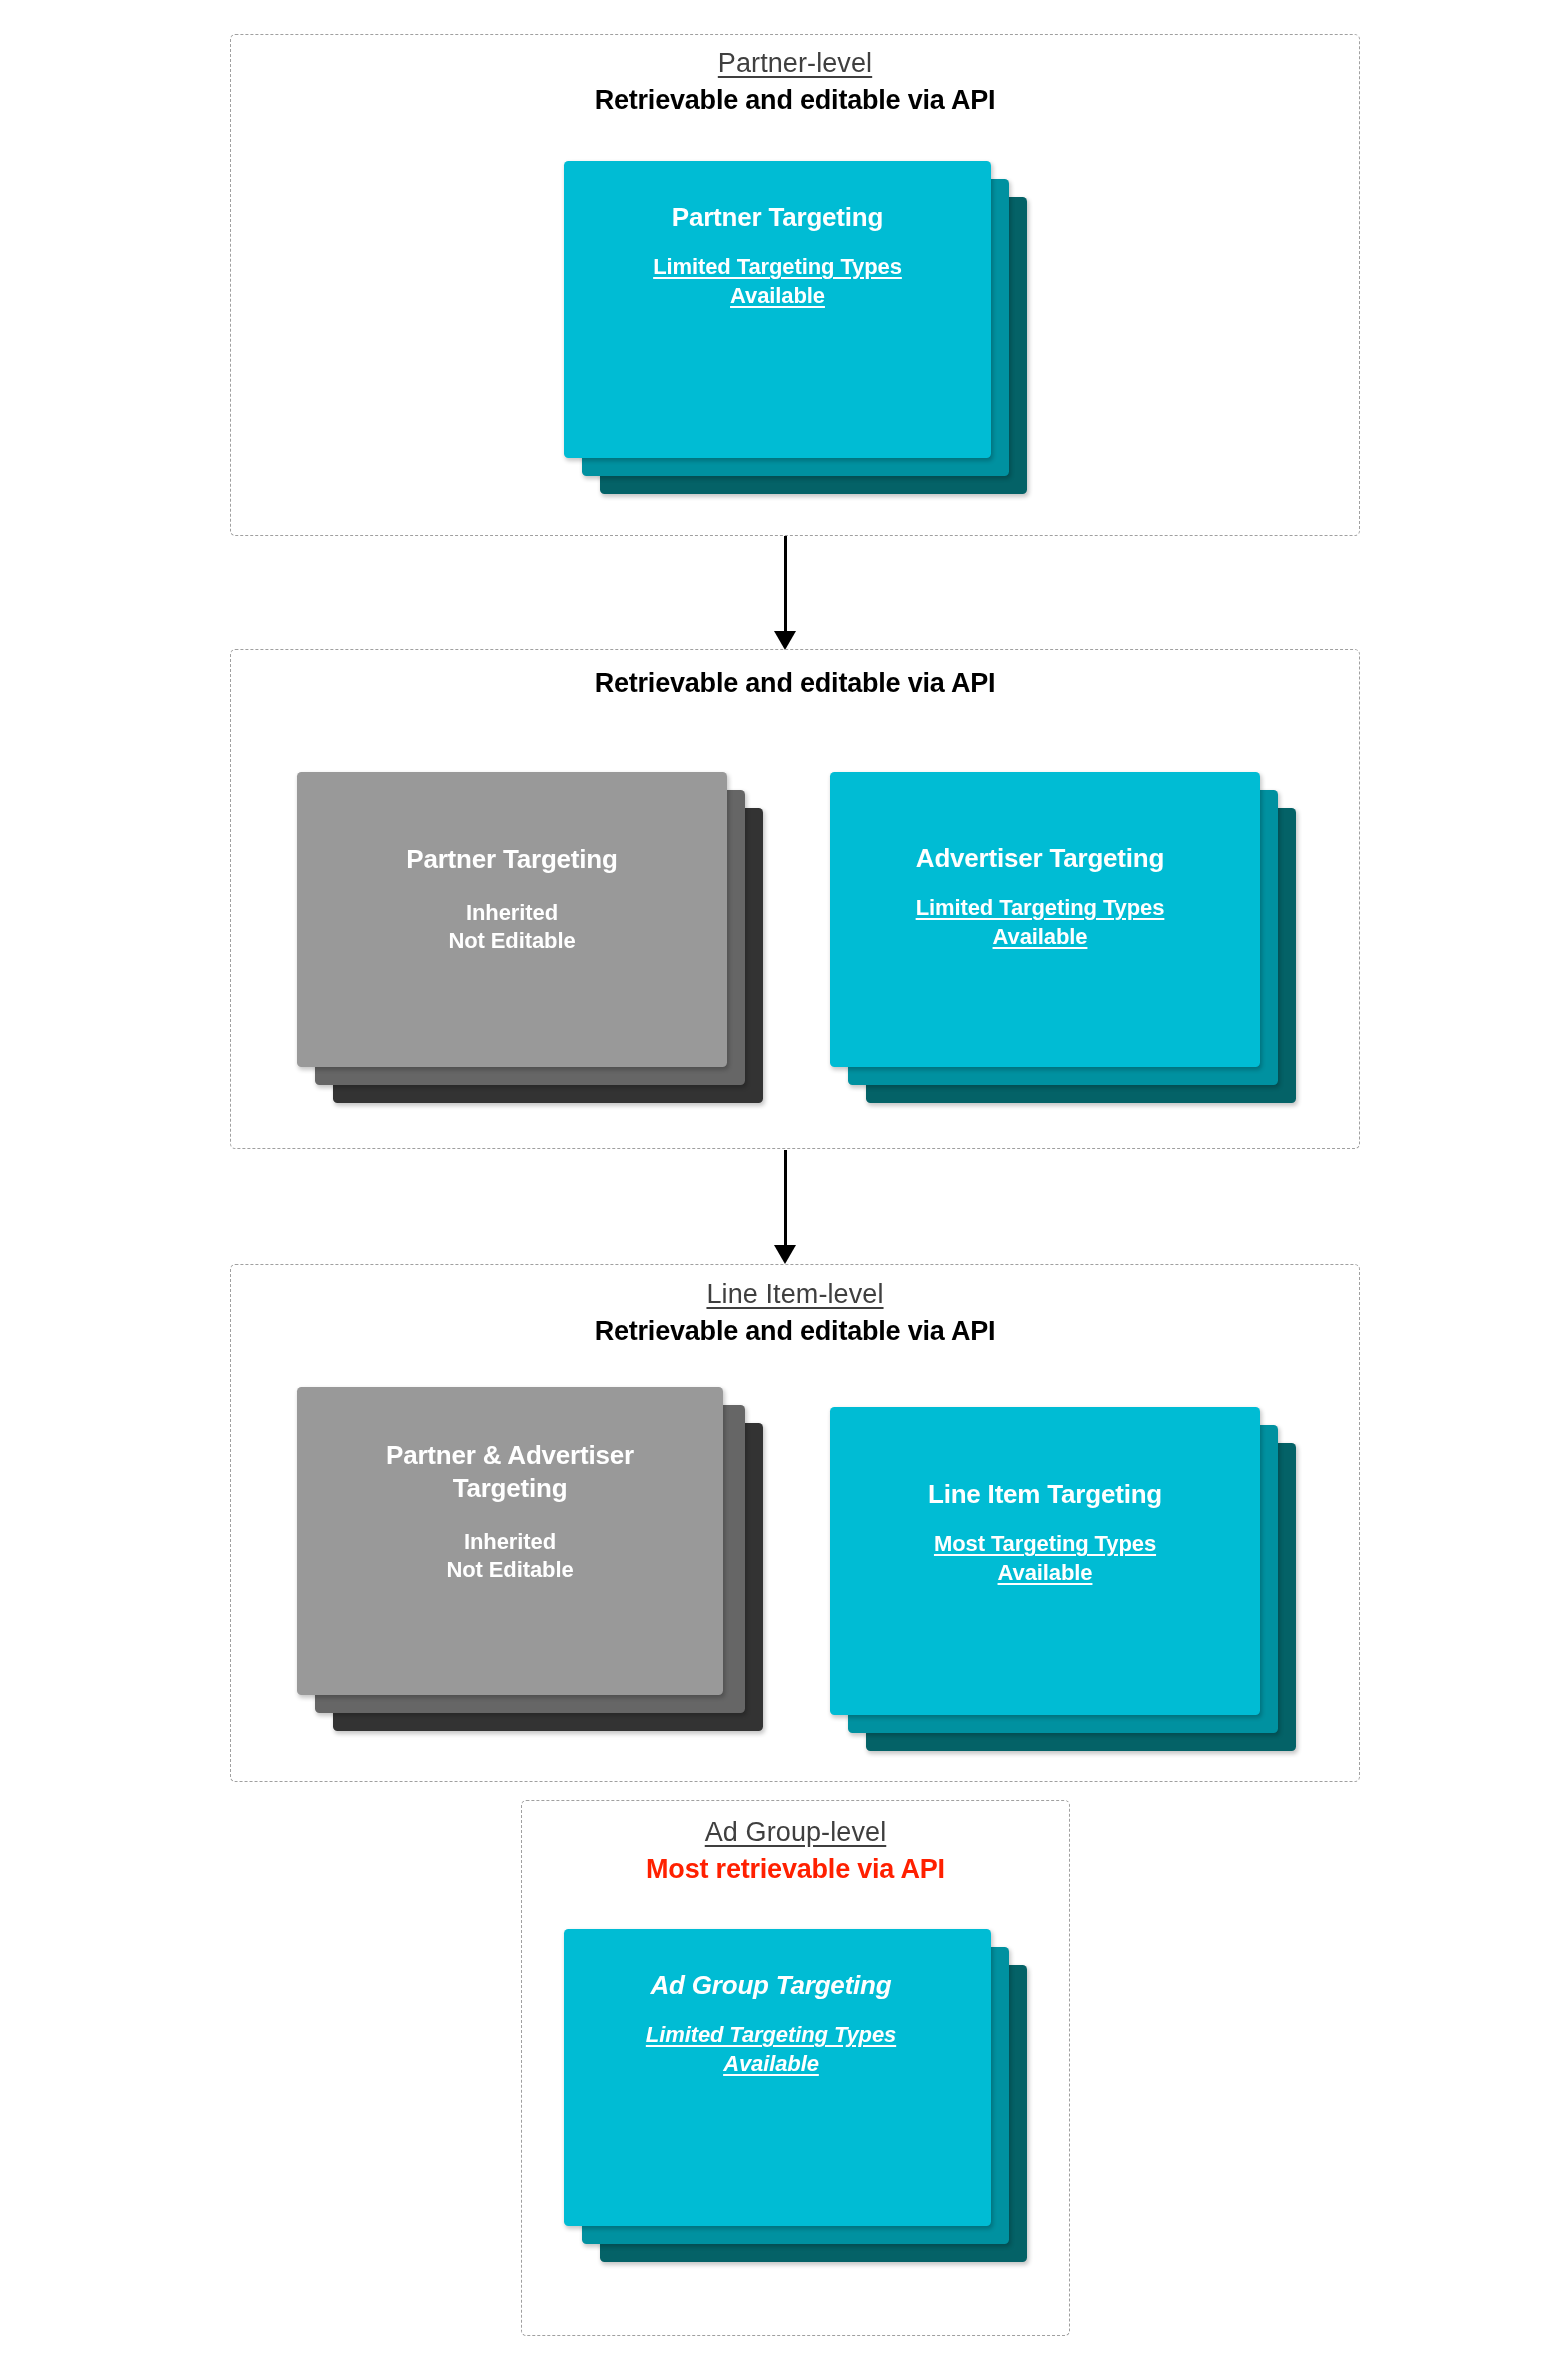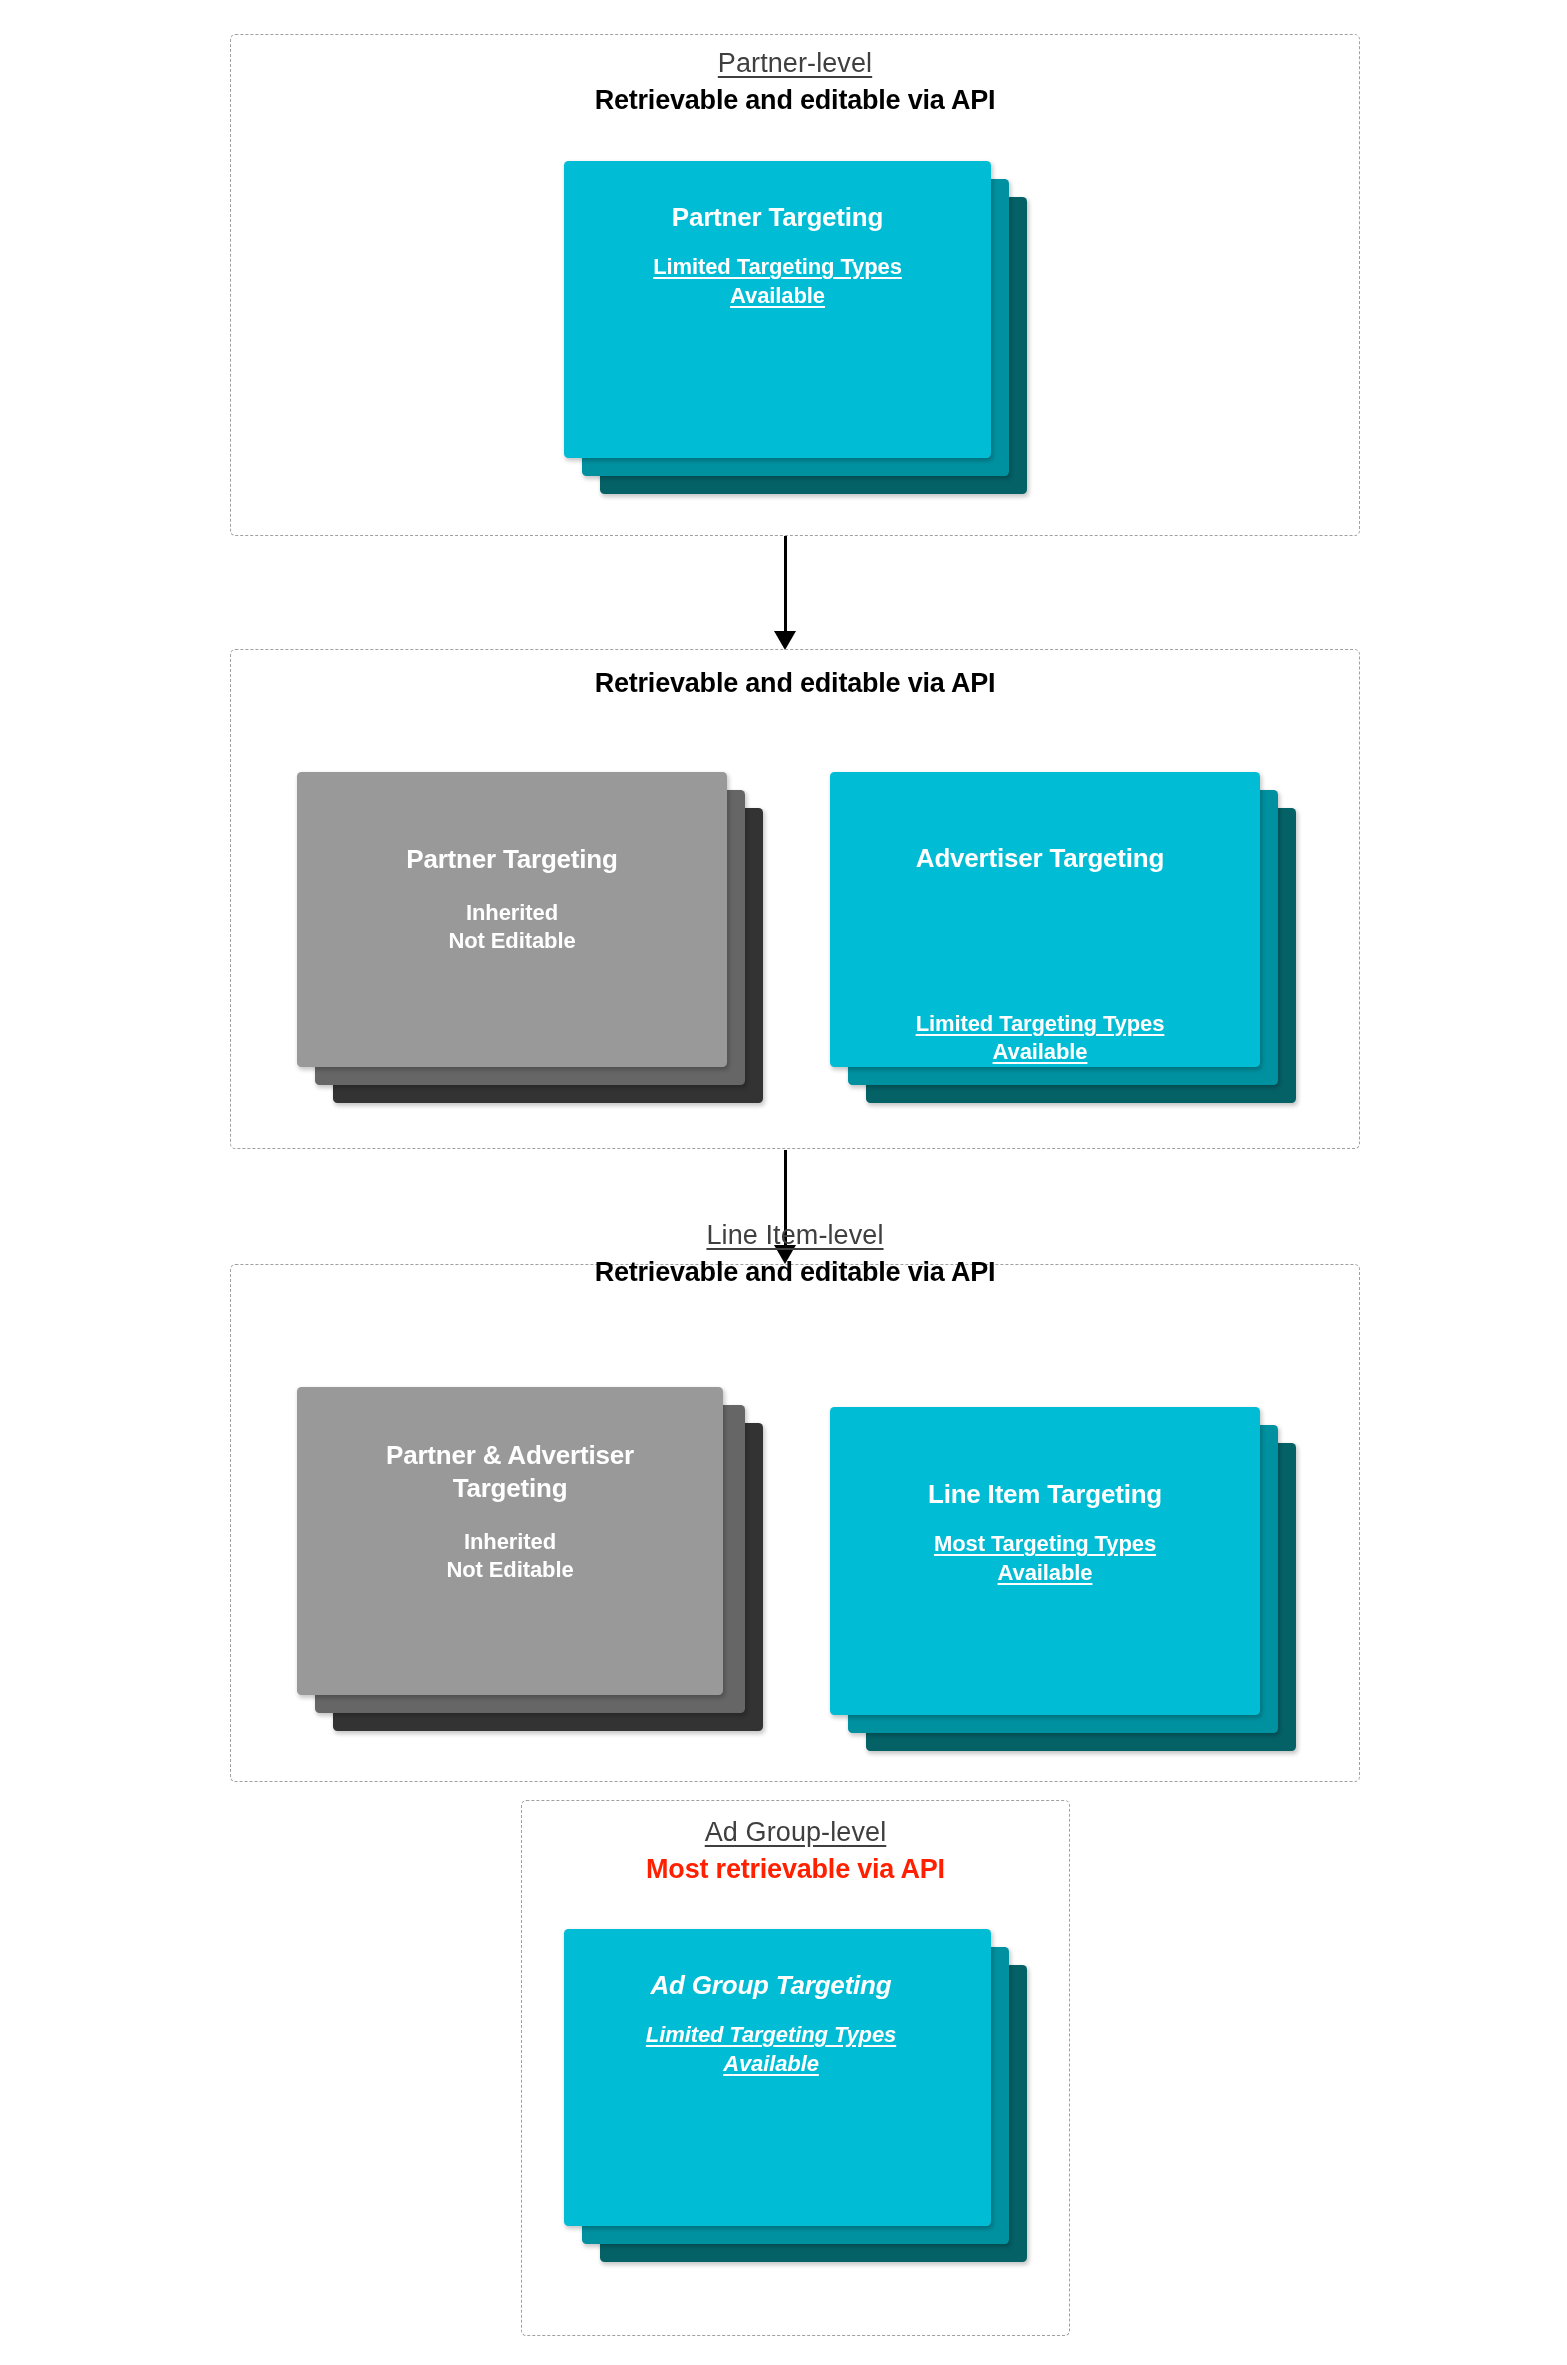--- a/index.html
+++ b/index.html
@@ -183,38 +183,38 @@
           <span>Not Editable</span>
         </div>
       </div>
     </div>
   </div>
 
   <div class="card-stack theme-cyan" style="left:830px; top:772px; width:430px; height:295px;">
     <div class="card-layer back" style="width:430px; height:295px;"></div>
     <div class="card-layer mid" style="width:430px; height:295px;"></div>
     <div class="card-layer front" style="width:430px; height:295px;">
-      <div class="card-face" style="padding:70px 18px 0 8px;justify-content:space-between;">
+      <div class="card-face" style="padding:70px 18px 0 8px;">
         <div class="card-title">Advertiser Targeting</div>
         <div class="card-note linked" style="margin-top:19.6px;">
           <span>Limited Targeting Types</span><br>
           <span>Available</span>
         </div>
       </div>
     </div>
   </div>
 
   <div class="arrow" style="left:772px; top:1150px; height:114px;">
     <div class="shaft" style="height:95px;"></div>
     <div class="head"></div>
   </div>
 
   <div class="level-box" style="left:230px; top:1264px; width:1130px; height:518px;"></div>
 
-  <div class="level-heading" style="left:230px; top:1218px; width:1130px;">
+  <div class="level-heading" style="left:230px; top:1277px; width:1130px;">
     <span class="level-title">Line Item-level</span>
     <span class="level-sub">Retrievable and editable via API</span>
   </div>
 
   <div class="card-stack theme-gray" style="left:297px; top:1387px; width:430px; height:308px;">
     <div class="card-layer back" style="width:430px; height:308px;"></div>
     <div class="card-layer mid" style="width:430px; height:308px;"></div>
     <div class="card-layer front" style="width:426px; height:308px;">
       <div class="card-face" style="padding:52px 36px 0 36px;">
         <div class="card-title">Partner &amp; Advertiser Targeting</div>

